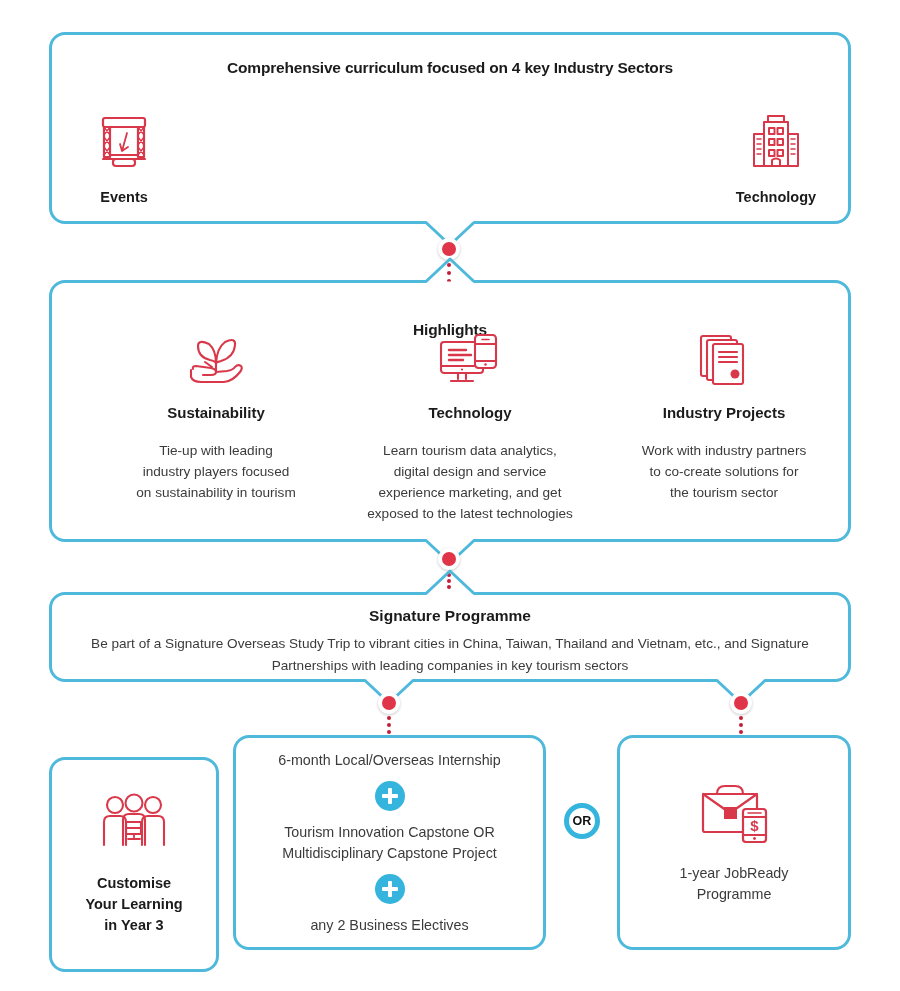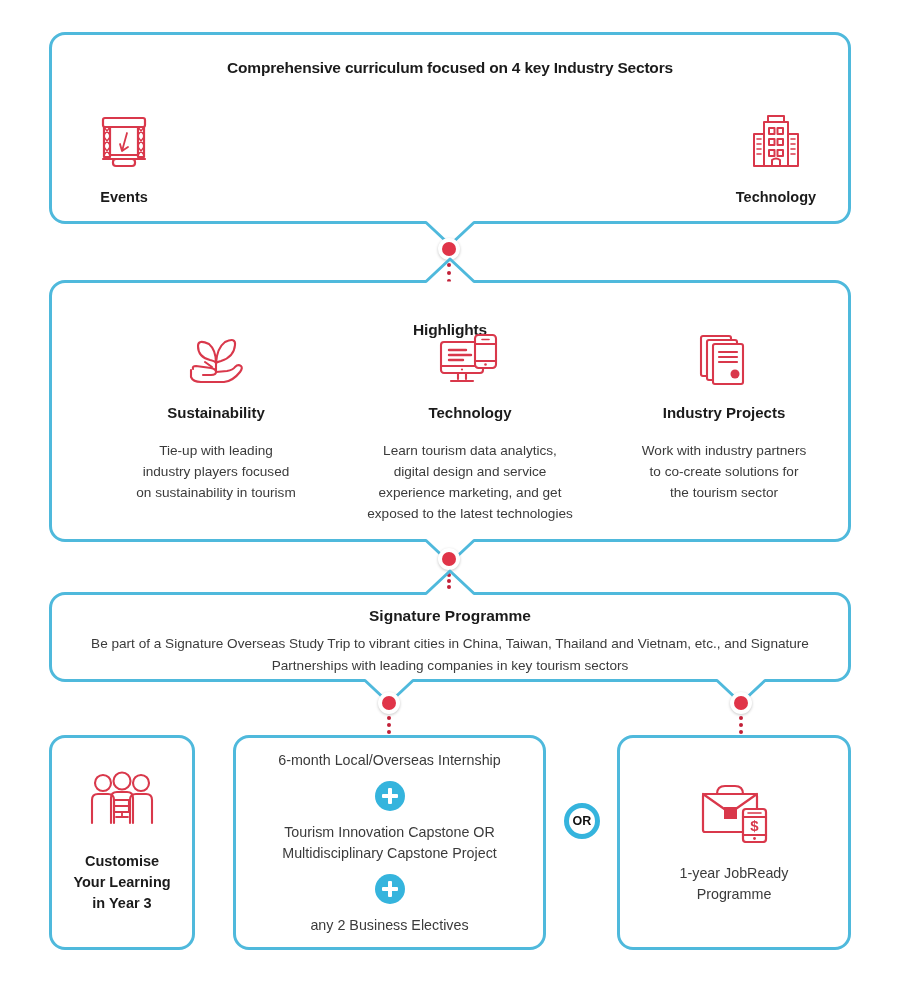--- a/index.html
+++ b/index.html
@@ -437,21 +437,21 @@
     <i></i>
 </div>
 
 <div class="conn-dot" style="left:730px; top:692px;"></div>
 <div class="dots-line" style="left:739px; top:716px; height:18px;">
   <i></i>
     <i></i>
     <i></i>
 </div>
 
-<div class="card" style="left:49px; top:735px; width:146px; height:215px;">
+<div class="card" style="left:49px; top:757px; width:170px; height:215px;">
   <div class="custom-box-inner">
     <div>
       <svg width="72" height="58" viewBox="0 0 72 58" fill="none" stroke="#d9384b" stroke-width="2.1" stroke-linejoin="round" stroke-linecap="round">
         <circle cx="17" cy="12" r="8"></circle>
         <circle cx="36" cy="10" r="8.5"></circle>
         <circle cx="55" cy="12" r="8"></circle>
         <path d="M6 52 L6 29 Q6 23 12 23 L22 23 Q28 23 28 29 L28 52"></path>
         <path d="M44 52 L44 29 Q44 23 50 23 L60 23 Q66 23 66 29 L66 52"></path>
         <path d="M25 52 L25 27 Q25 21 31 21 L41 21 Q47 21 47 27 L47 52"></path>
         <rect x="28" y="29" width="15" height="12"></rect>

